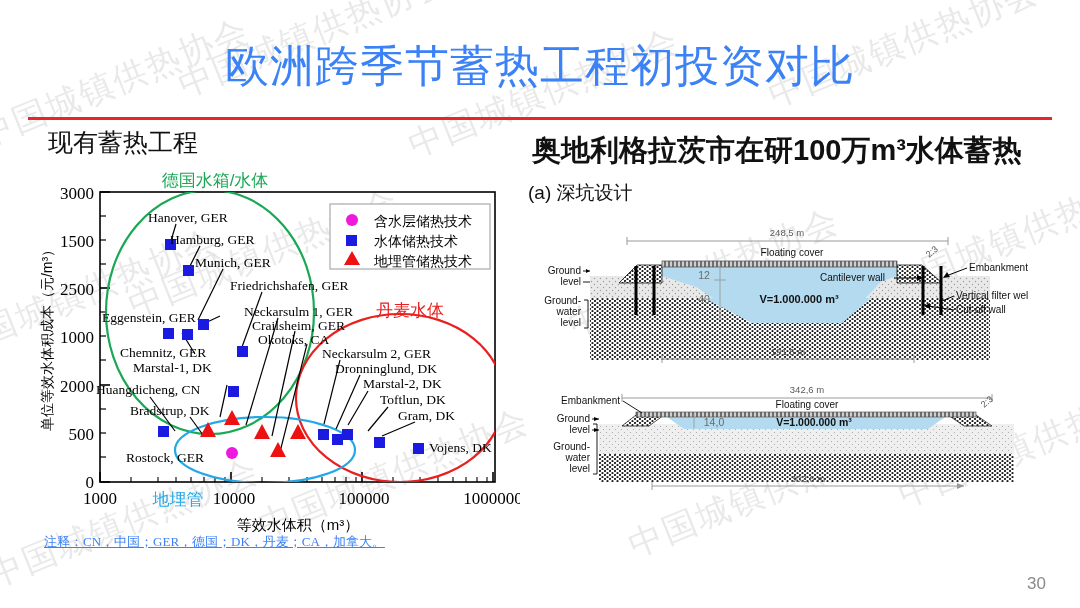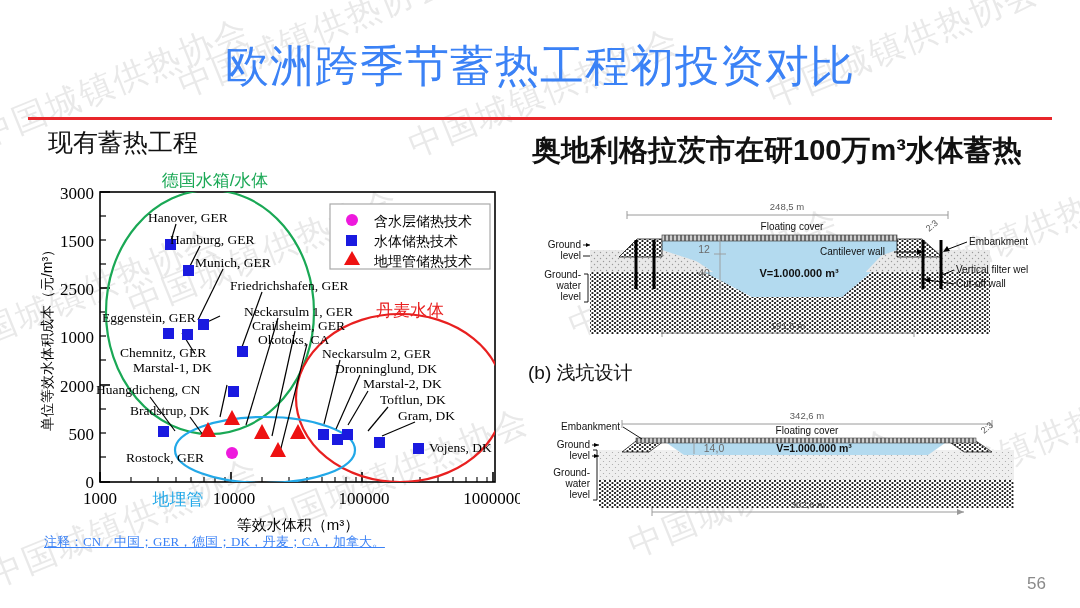--- a/index.html
+++ b/index.html
@@ -276,20 +276,21 @@
     <text x="344" y="94" font-family="Liberation Sans, sans-serif" font-size="14" fill="#000">地埋管储热技术</text>
   </g>
 
   <text x="185" y="14" text-anchor="middle" font-family="Liberation Sans, sans-serif" font-size="17" fill="#1aa855">德国水箱/水体</text>
   <text x="380" y="144" text-anchor="middle" font-family="Liberation Sans, sans-serif" font-size="17" fill="#e82020">丹麦水体</text>
   <text x="148" y="333" text-anchor="middle" font-family="Liberation Sans, sans-serif" font-size="17" fill="#22a8e8">地埋管</text>
 </svg>
 </div>
 
 <div id="panel-a">
+  <div class="panel-caption">(a) 深坑设计</div>
   <svg width="552" height="160" viewBox="0 0 552 160" xmlns="http://www.w3.org/2000/svg" style="display:block;margin-top:2px">
     <defs>
       <pattern id="dirtDark" width="5" height="4" patternUnits="userSpaceOnUse">
         <rect width="5" height="4" fill="#ffffff"></rect>
         <circle cx="1" cy="1" r="1.1" fill="#1c1c1c"></circle>
         <circle cx="3.5" cy="3" r="1.1" fill="#1c1c1c"></circle>
       </pattern>
       <pattern id="dirtLight" width="6" height="6" patternUnits="userSpaceOnUse">
         <rect width="6" height="6" fill="#e9e9e9"></rect>
         <circle cx="1.5" cy="1.5" r="0.7" fill="#9a9a9a"></circle>
@@ -374,21 +375,20 @@
     <g>
       <line x1="138" y1="151" x2="390" y2="151" stroke="#9a9a9a" stroke-width="1"></line>
       <line x1="138" y1="147" x2="138" y2="155" stroke="#9a9a9a" stroke-width="1"></line>
       <line x1="390" y1="147" x2="390" y2="155" stroke="#9a9a9a" stroke-width="1"></line>
       <text x="264" y="147" text-anchor="middle" font-size="9.5" fill="#5a5a5a">191,5 m</text>
     </g>
   </svg>
 </div>
 
 <div id="panel-b">
-  <div class="panel-caption">(b) 浅坑设计</div>
   <svg width="552" height="135" viewBox="0 0 552 135" xmlns="http://www.w3.org/2000/svg" style="display:block;margin-top:2px">
     <defs>
       <pattern id="dirtDarkB" width="5" height="4" patternUnits="userSpaceOnUse">
         <rect width="5" height="4" fill="#ffffff"></rect>
         <circle cx="1" cy="1" r="1.1" fill="#1c1c1c"></circle>
         <circle cx="3.5" cy="3" r="1.1" fill="#1c1c1c"></circle>
       </pattern>
       <pattern id="dirtLightB" width="6" height="6" patternUnits="userSpaceOnUse">
         <rect width="6" height="6" fill="#efefef"></rect>
         <circle cx="1.5" cy="1.5" r="0.6" fill="#a6a6a6"></circle>
@@ -449,13 +449,13 @@
     <g>
       <line x1="128" y1="124" x2="440" y2="124" stroke="#9a9a9a" stroke-width="1"></line>
       <line x1="128" y1="120" x2="128" y2="128" stroke="#9a9a9a" stroke-width="1"></line>
       <polygon points="440,124 433,121 433,127" fill="#9a9a9a"></polygon>
       <text x="284" y="120" text-anchor="middle" font-size="9.5" fill="#5a5a5a">302,6 m</text>
     </g>
   </svg>
 </div>
 
 <div id="footnote">注释：CN，中国；GER，德国；DK，丹麦；CA，加拿大。</div>
-<div id="page-number">56</div>
+<div id="page-number">30</div>
 
 </body></html>

